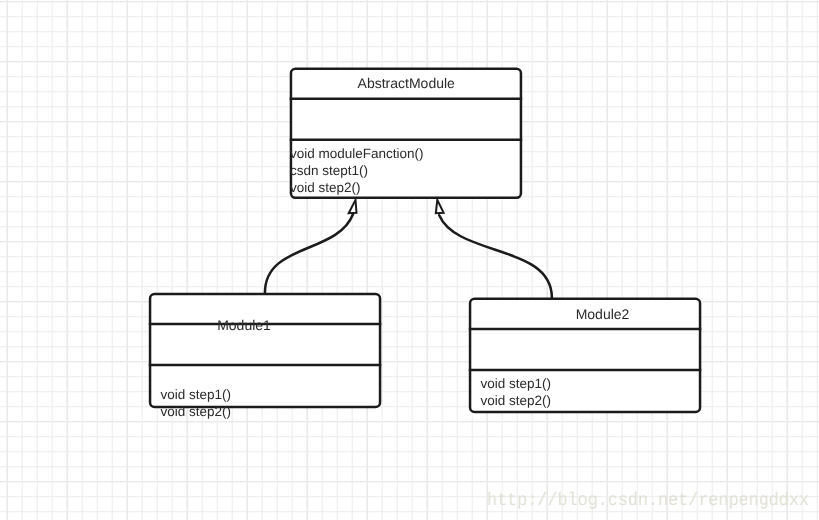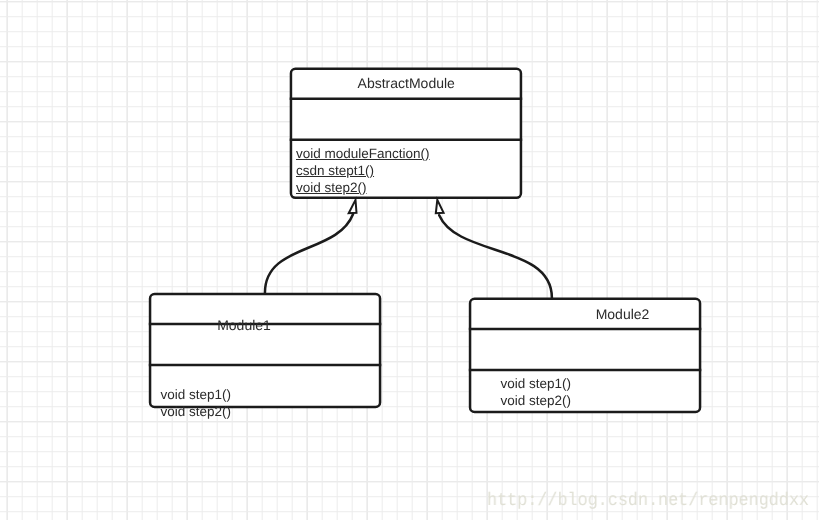--- a/index.html
+++ b/index.html
@@ -41,28 +41,28 @@
       <g>
         <rect x="470.05" y="298.85" width="230" height="113.1" rx="4.5" ry="4.5" fill="#ffffff" stroke="#1b1b1b" stroke-width="2.5"></rect>
         <line x1="468.8" x2="701.3" y1="328.90000000000003" y2="328.90000000000003" stroke="#1b1b1b" stroke-width="2.5"></line>
         <line x1="468.8" x2="701.3" y1="369.90000000000003" y2="369.90000000000003" stroke="#1b1b1b" stroke-width="2.5"></line>
       </g>
     </svg>
   <div id="boxes">
       <div class="umlbox" style="left: 289.7px; top: 67.5px; width: 232.5px; height: 131.6px;">
         <div class="uml-title" style="top: 8.3px; font-size: 14px; color: rgb(43, 43, 43);">AbstractModule</div>
         <div class="uml-attrs" style="top: 36.3px; left: 11.5px; font-size: 13.5px; line-height: 17px; color: rgb(43, 43, 43);"></div>
-        <div class="uml-methods" style="top: 77.2px; left: 6px; font-size: 13.5px; line-height: 17px; color: rgb(43, 43, 43); text-decoration: underline;"><div>void moduleFanction()</div><div>csdn stept1()</div><div>void step2()</div></div>
+        <div class="uml-methods" style="top: 77.2px; left: 0; font-size: 13.5px; line-height: 17px; color: rgb(43, 43, 43);"><div>void moduleFanction()</div><div>csdn stept1()</div><div>void step2()</div></div>
       </div>
       <div class="umlbox" style="left: 148.8px; top: 292.7px; width: 190px; height: 115.5px; margin-top: 16px;">
         <div class="uml-title" style="top: 8.9px; font-size: 14px; color: rgb(43, 43, 43);">Module1</div>
         <div class="uml-attrs" style="top: 36.2px; left: 11.5px; font-size: 13.5px; line-height: 17px; color: rgb(43, 43, 43);"></div>
         <div class="uml-methods" style="top: 77.1px; left: 11.5px; font-size: 13.5px; line-height: 17px; color: rgb(43, 43, 43);"><div>void step1()</div><div>void step2()</div></div>
       </div>
-      <div class="umlbox" style="left: 468.8px; top: 297.6px; width: 267px; height: 115.6px; margin-left: 20px;">
+      <div class="umlbox" style="left: 468.8px; top: 297.6px; width: 267px; height: 115.6px;">
         <div class="uml-title" style="top: 8.9px; font-size: 14px; color: rgb(43, 43, 43);">Module2</div>
         <div class="uml-attrs" style="top: 36.3px; left: 11.5px; font-size: 13.5px; line-height: 17px; color: rgb(43, 43, 43);"></div>
         <div class="uml-methods" style="top: 77.4px; left: 11.5px; font-size: 13.5px; line-height: 17px; color: rgb(43, 43, 43);"><div>void step1()</div><div>void step2()</div></div>
       </div>
     </div>
   <svg class="svgLayer" id="svgmain" viewBox="0 0 819 520">
       <g>
         <path d="M264.9,292.9 C264.9,243.1 337.2,254.4 353.0,214.2" fill="none" stroke="#1b1b1b" stroke-width="2.5" stroke-linecap="round"></path>
         <path d="M355.5,199.9 L348.7,213.2 L356.5,212.7 Z" fill="#ffffff" stroke="#1b1b1b" stroke-width="2" stroke-linejoin="miter"></path>
       </g>

